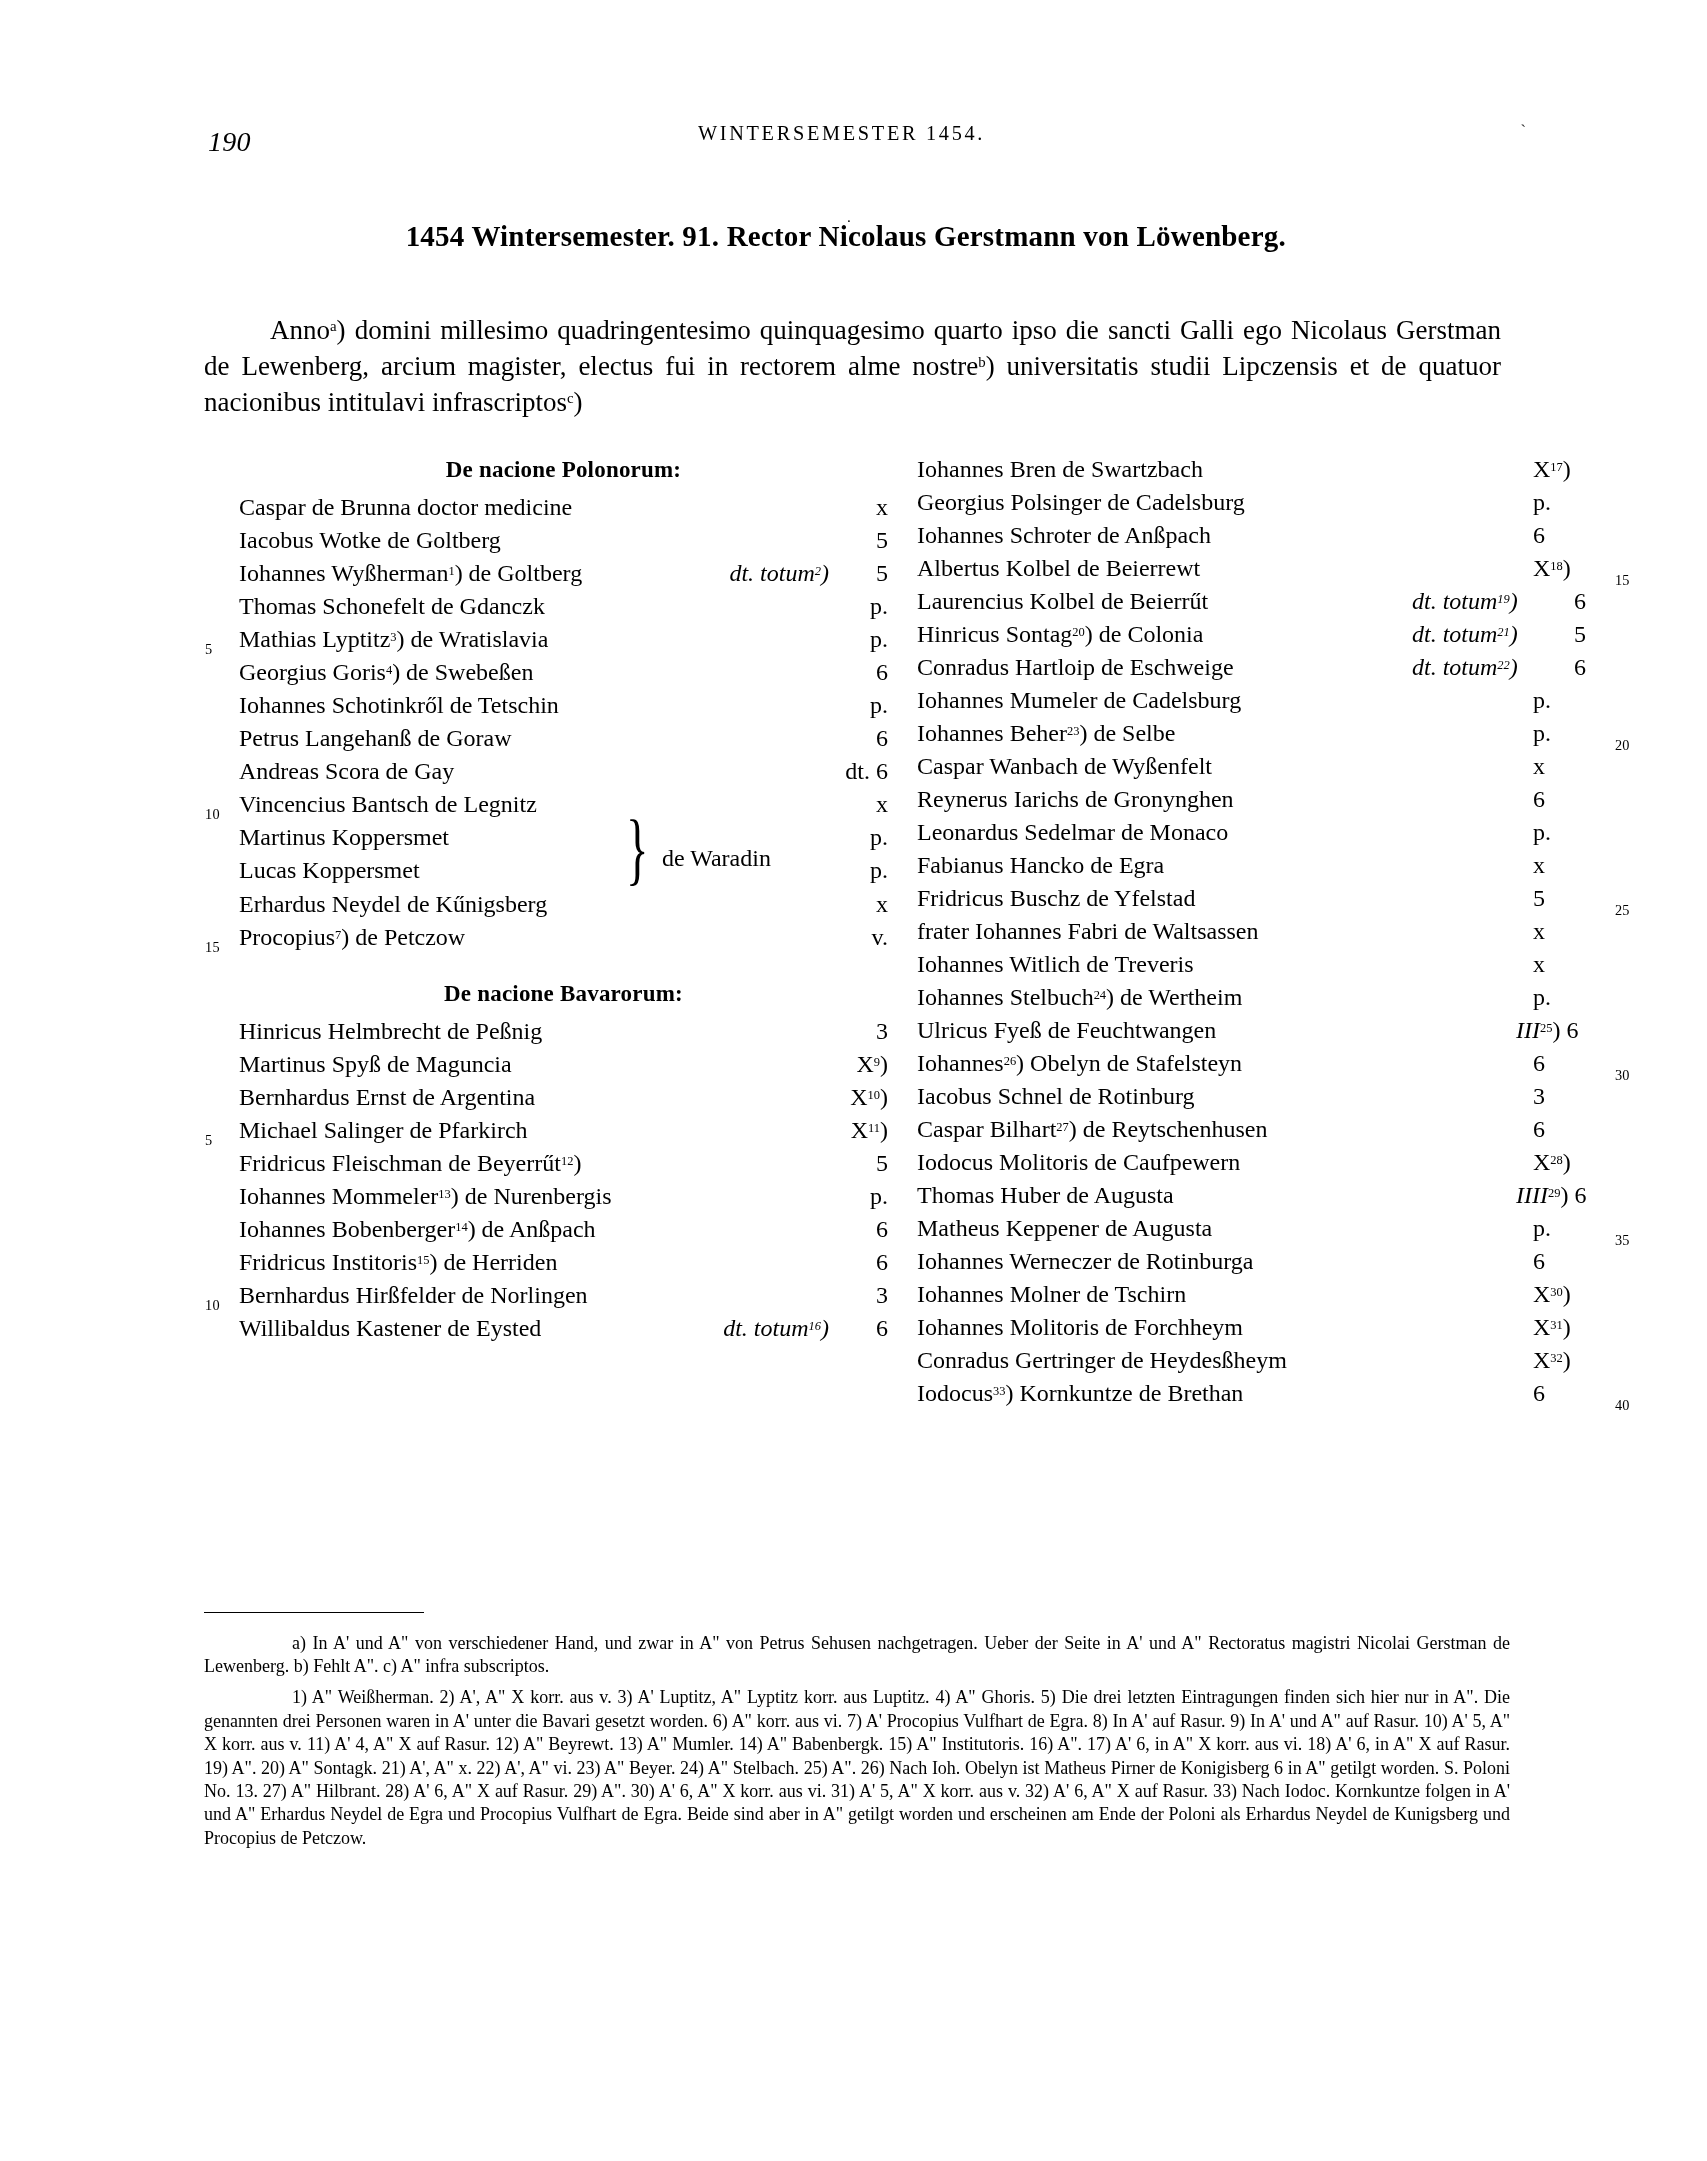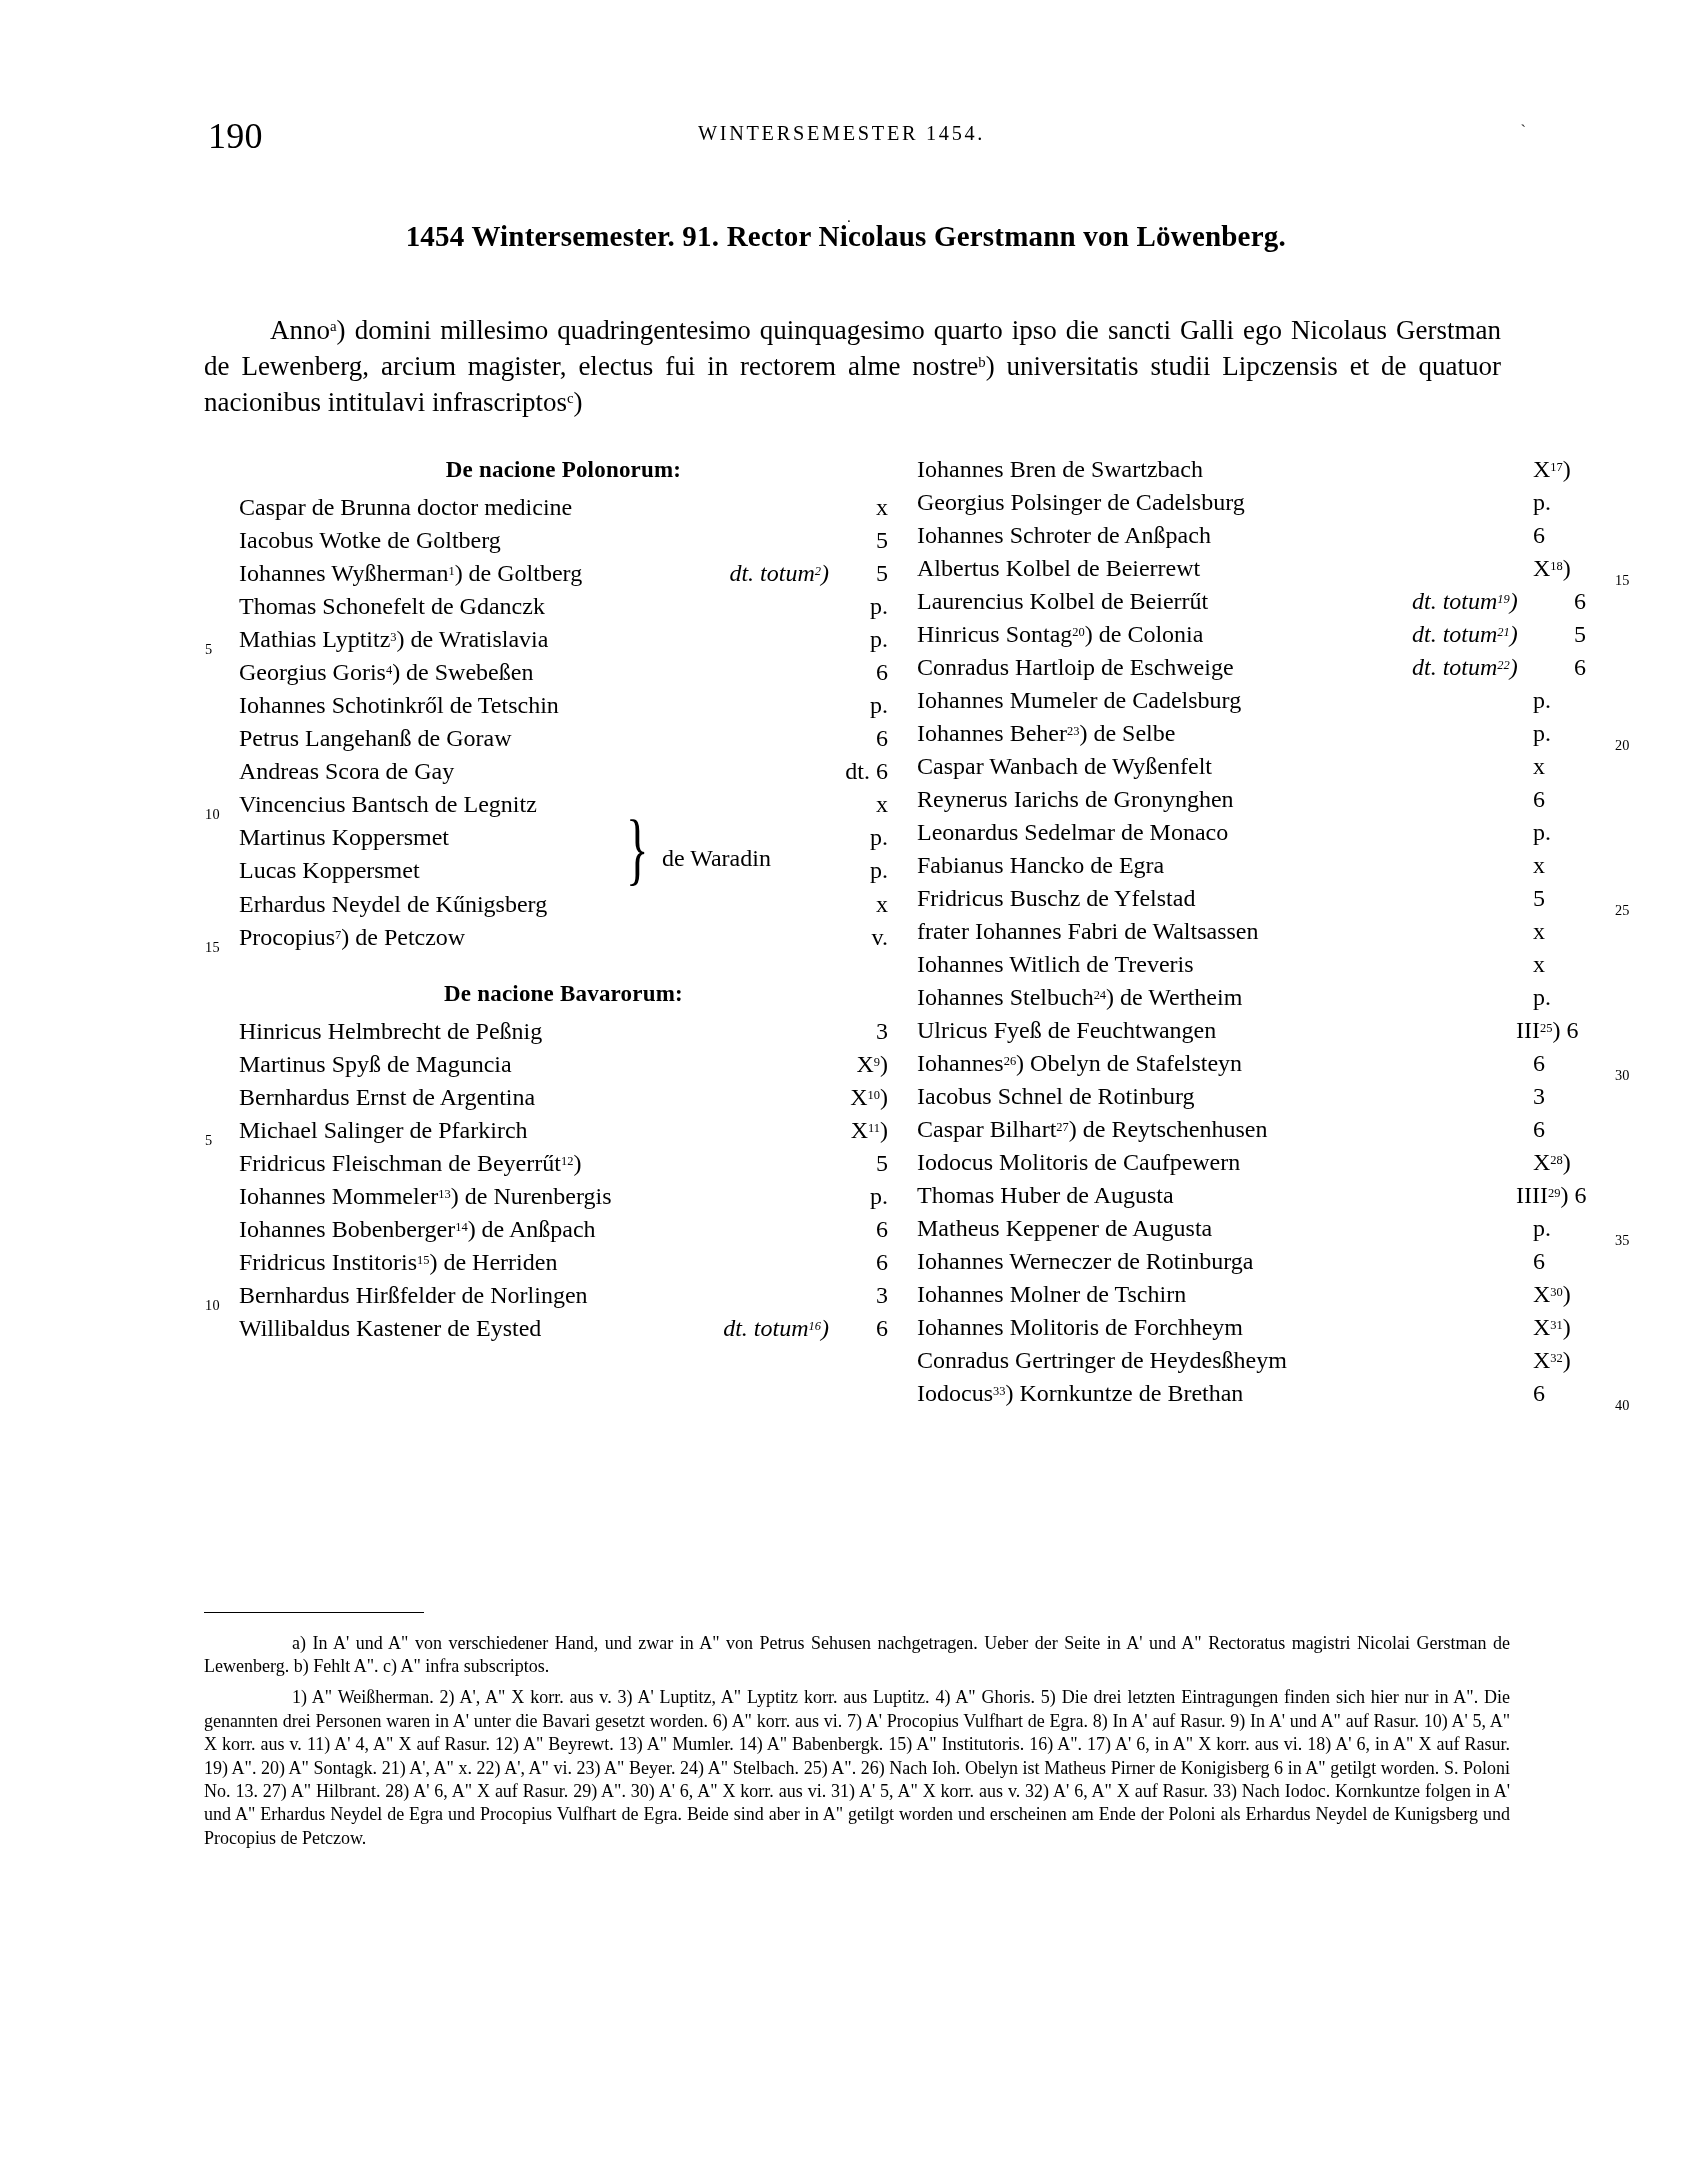--- a/index.html
+++ b/index.html
@@ -6,22 +6,22 @@
   body {
     width:1707px; height:2161px;
     font-family:"Liberation Serif", serif;
     color:#000; position:relative; overflow:hidden;
   }
   .page { position:absolute; inset:0; padding:0; }
 
   
   .runhead { position:absolute; top:115px; left:0; width:100%; height:38px; }
   .folio {
-    position:absolute; left:208px; top:0;
-    font-size:36px; letter-spacing:0.3px;
+    position:absolute; left:208px; top:11px;
+    font-size:28px; letter-spacing:0.3px;font-style:italic;
   }
   .runhead-title {
     position:absolute; left:0; width:100%; top:6.6px;
     text-align:center; font-size:20.3px; letter-spacing:2.7px;
     transform:translateX(-12px);
   }
   .corner-tick {
     position:absolute; right:181px; top:5.5px;
     font-size:16.5px; color:#222;
   }
@@ -59,21 +59,21 @@
     font-size:24px; line-height:1.0; height:33px;
   }
   .lineno {
     position:absolute; left:-34px; bottom:3.3px;
     font-size:14.3px; letter-spacing:0.3px;
   }
   .name { white-space:nowrap; }
   .note { font-style:italic; white-space:nowrap; }
   .val  { white-space:nowrap; }
   .entry sup { font-size:.52em; vertical-align:.52em; }
-  .val .rn { }
+  .val .rn { font-style:italic; }
 
   
   .col-left .name { position:absolute; left:0; }
   .col-left .note { position:absolute; left:0; }
   .col-left .val  { position:absolute; right:0; text-align:right; }
 
   
   .col-right .name { position:absolute; left:0; }
   .col-right .note { position:absolute; left:0; }
   .col-right .val  { position:absolute;text-align:right; }

